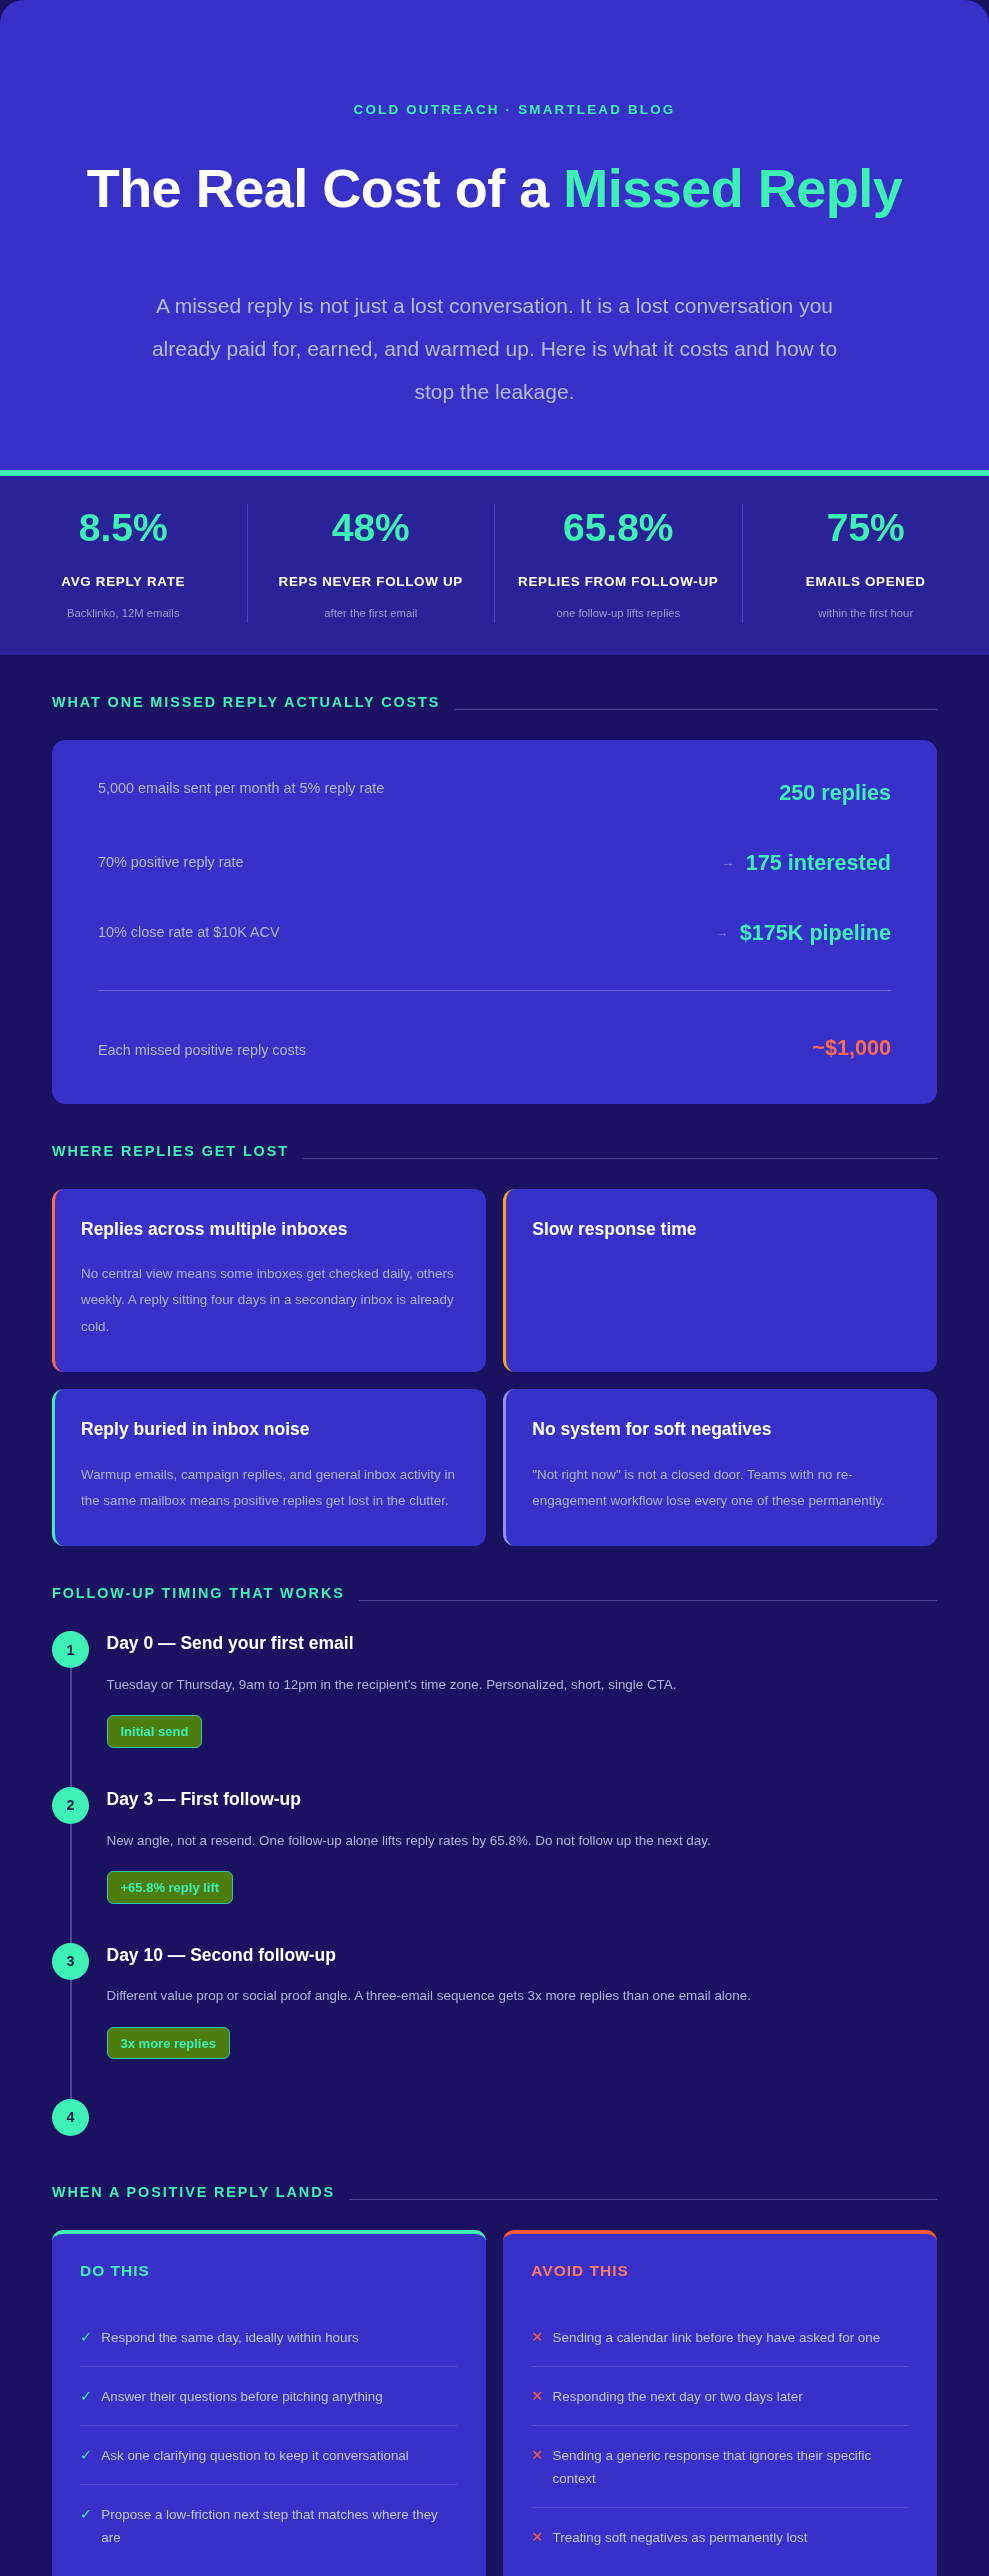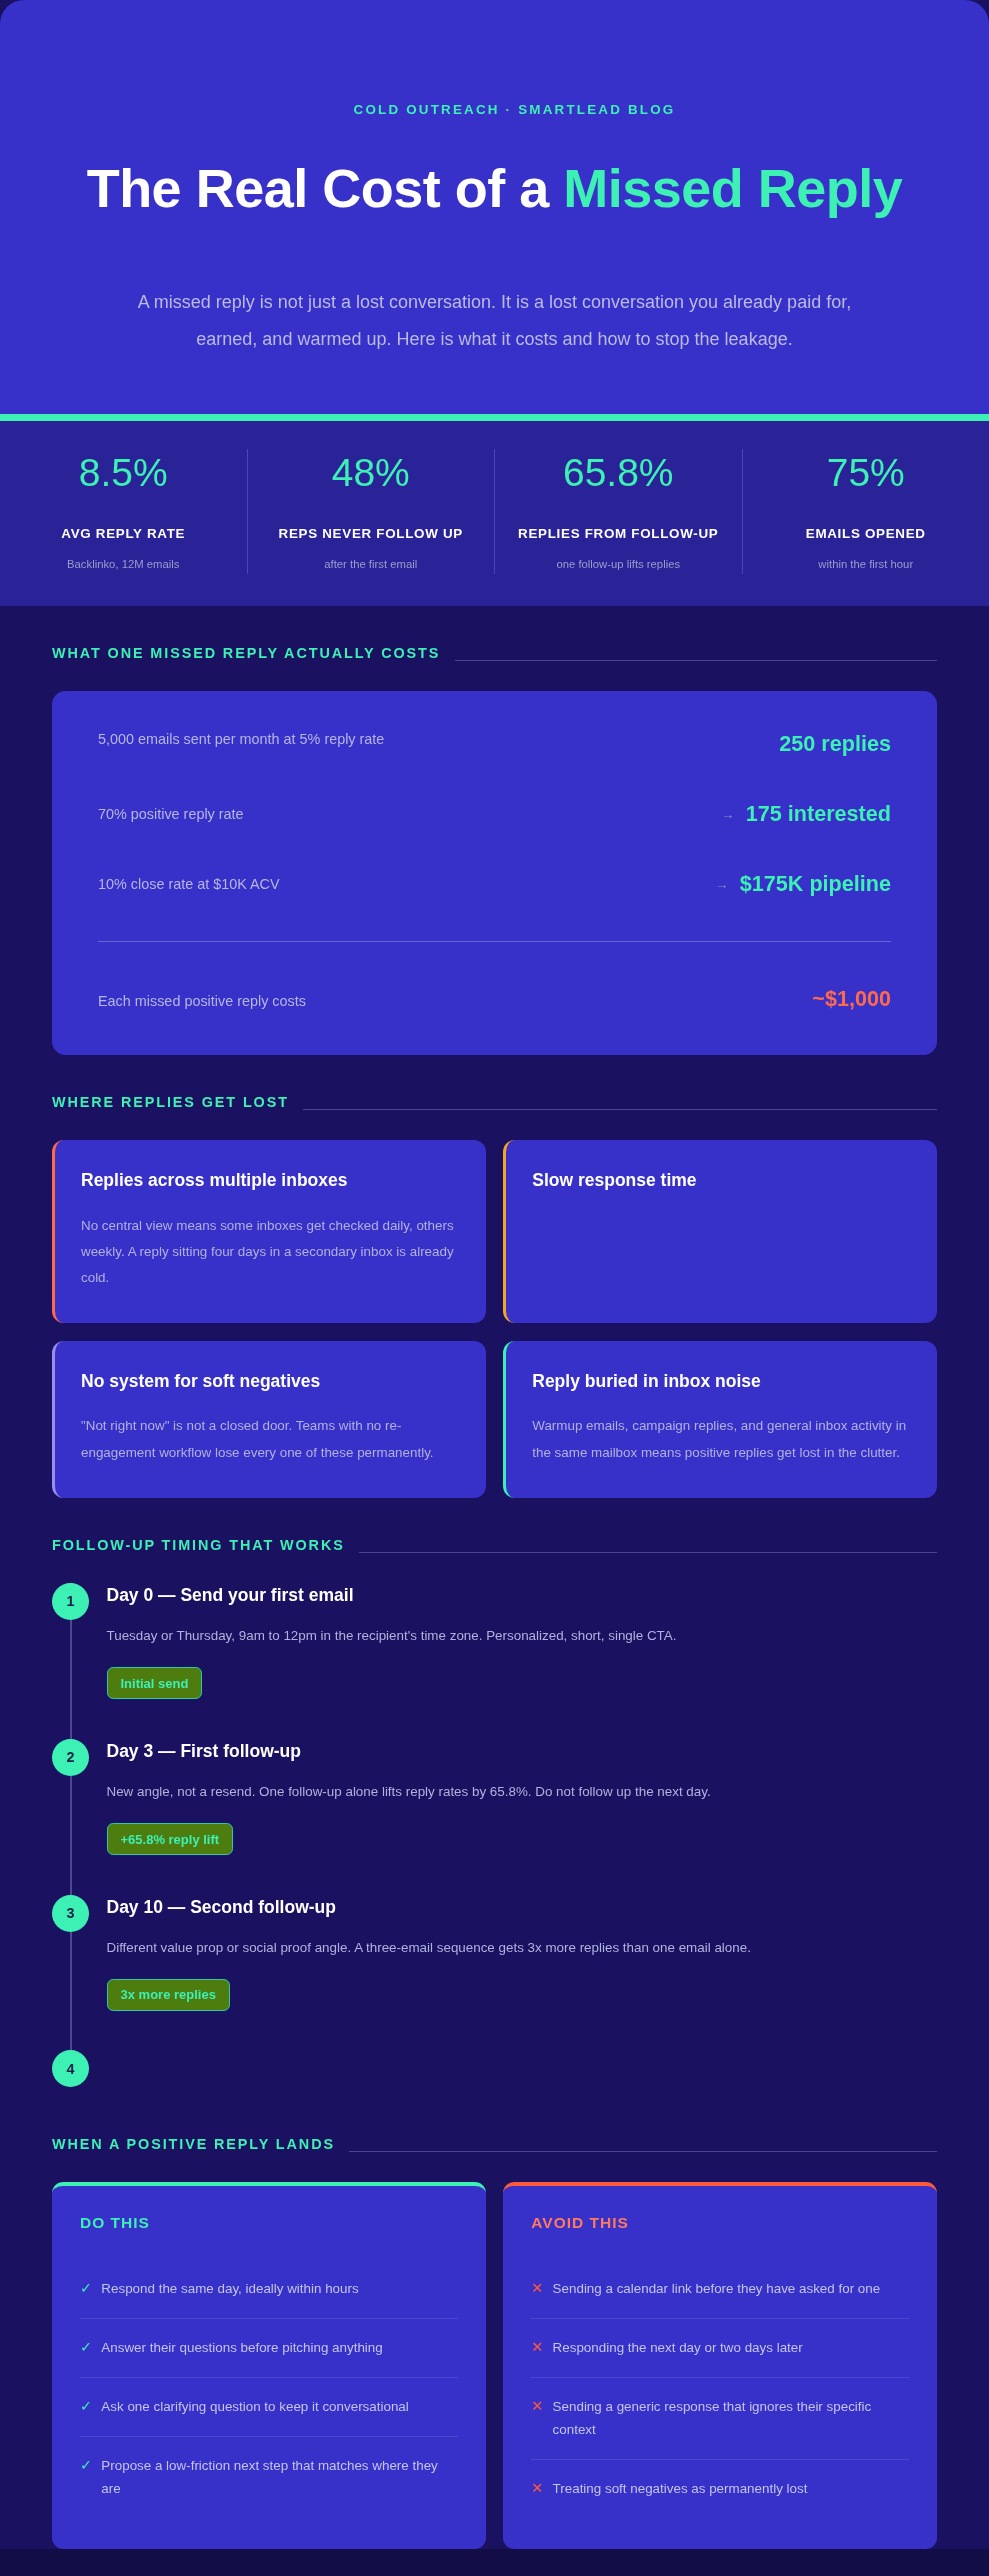--- a/index.html
+++ b/index.html
@@ -34,21 +34,21 @@
     font-size:54px;
     font-weight:800;
     line-height:1.05;
     letter-spacing:-0.5px;
     margin-bottom:67px;
     font-stretch:condensed;
   }
   .hero-title .hl{ color:#3df0b4; }
   .hero-sub{
     color:#b9bbe3;
-    font-size:18px;
+    font-size:21px;
     line-height:2.05;
     max-width:721px;
     margin:0 auto;
     font-weight:400;
   }
   .hero-rule{ height:6.2px; background:#3df0b4; }
 
   
   .stats{
     display:flex;
@@ -58,23 +58,23 @@
   .stat{
     flex:1;
     text-align:center;
     padding:4.1px 10.3px;
     border-right:0.5px solid #4a44c0;
   }
   .stat:last-child{ border-right:none; }
   .stat-value{
     color:#3df0b4;
     font-size:39px;
-    font-weight:400;
+    font-weight:700;
     line-height:1;
-    margin-bottom:34px;
+    margin-bottom:27px;
     font-stretch:condensed;
   }
   .stat-label{
     font-size:13.4px;
     font-weight:800;
     letter-spacing:0.7px;
     text-transform:uppercase;
     margin-bottom:17.5px;
     font-stretch:condensed;
   }
@@ -282,27 +282,27 @@
       <div class="sec-line"></div>
     </div>
     <div class="grid2">
       <div class="leak" style="border-left-color:#ff6a4d">
         <h3>Replies across multiple inboxes</h3>
         <p>No central view means some inboxes get checked daily, others weekly. A reply sitting four days in a secondary inbox is already cold.</p>
       </div>
       <div class="leak" style="border-left-color:#f5a623">
         <h3>Slow response time</h3>
       </div>
+      <div class="leak" style="border-left-color:#3df0b4">
+        <h3>Reply buried in inbox noise</h3>
+        <p>Warmup emails, campaign replies, and general inbox activity in the same mailbox means positive replies get lost in the clutter.</p>
+      </div>
       <div class="leak" style="border-left-color:#9a8cf0">
         <h3>No system for soft negatives</h3>
         <p>"Not right now" is not a closed door. Teams with no re-engagement workflow lose every one of these permanently.</p>
-      </div>
-      <div class="leak" style="border-left-color:#3df0b4">
-        <h3>Reply buried in inbox noise</h3>
-        <p>Warmup emails, campaign replies, and general inbox activity in the same mailbox means positive replies get lost in the clutter.</p>
       </div>
     </div>
   </div>
 
   <div class="section">
     <div class="sec-head">
       <div class="sec-title">FOLLOW-UP TIMING THAT WORKS</div>
       <div class="sec-line"></div>
     </div>
     <div class="timeline">

